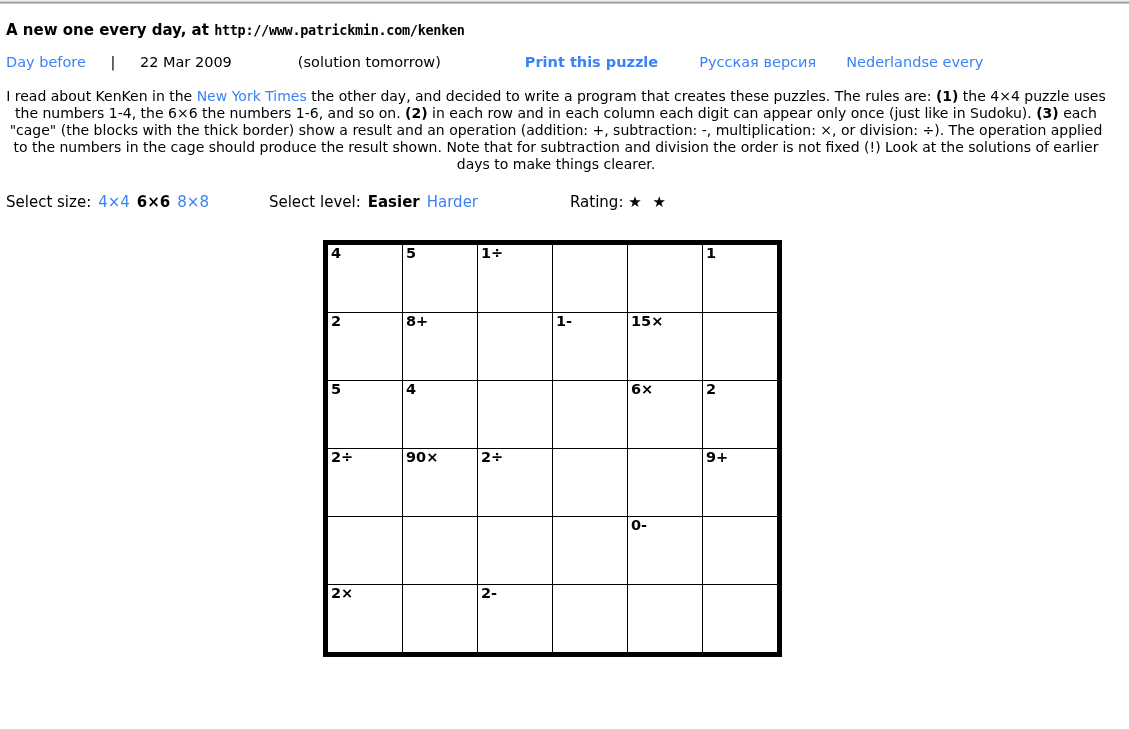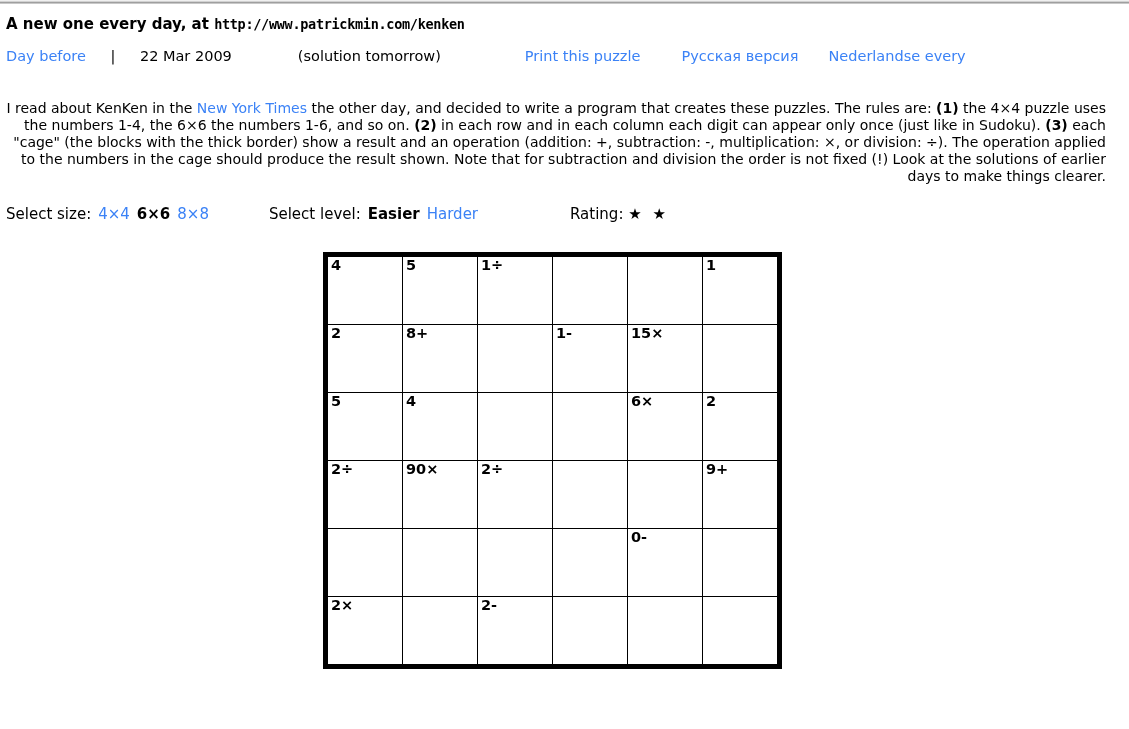--- a/index.html
+++ b/index.html
@@ -23,21 +23,21 @@
   .page {
     padding: 0 6px;
   }
   h1#page-title {
     font-size: 21px;
     font-weight: bold;
     margin: 8px 0 0 0;
     letter-spacing: -0.2px;
   }
   .subtitle-row {
-    margin-top: 11px;
+    margin-top: 17px;
     font-size: 15px;
     font-weight: bold;
     white-space: nowrap;
   }
   .subtitle-url {
     font-family: "DejaVu Sans Mono", "Liberation Mono", monospace;
     font-size: 13.5px;
     font-weight: bold;
     letter-spacing: -0.3px;
   }
@@ -59,34 +59,35 @@
   .nav-date {
     display: inline-block;
   }
   .nav-solution {
     display: inline-block;
     margin-left: 66px;
   }
   .nav-print {
     display: inline-block;
     margin-left: 84px;
+    font-weight: bold;
   }
   .nav-ru {
     display: inline-block;
     margin-left: 41px;
   }
   .nav-nl {
     display: inline-block;
     margin-left: 30px;
   }
   p#intro-paragraph {
-    margin: 36px 0 0 0;
+    margin: 18px 0 0 0;
     font-size: 14px;
     line-height: 17px;
-    text-align: right;
+    text-align: center;
     max-width: 1100px;
   }
   p#intro-paragraph b { font-weight: bold; }
 
   .controls-row {
     margin-top: 20px;
     white-space: nowrap;
     font-size: 15px;
   }
   .ctl-group { display: inline-block; text-align: right; }

